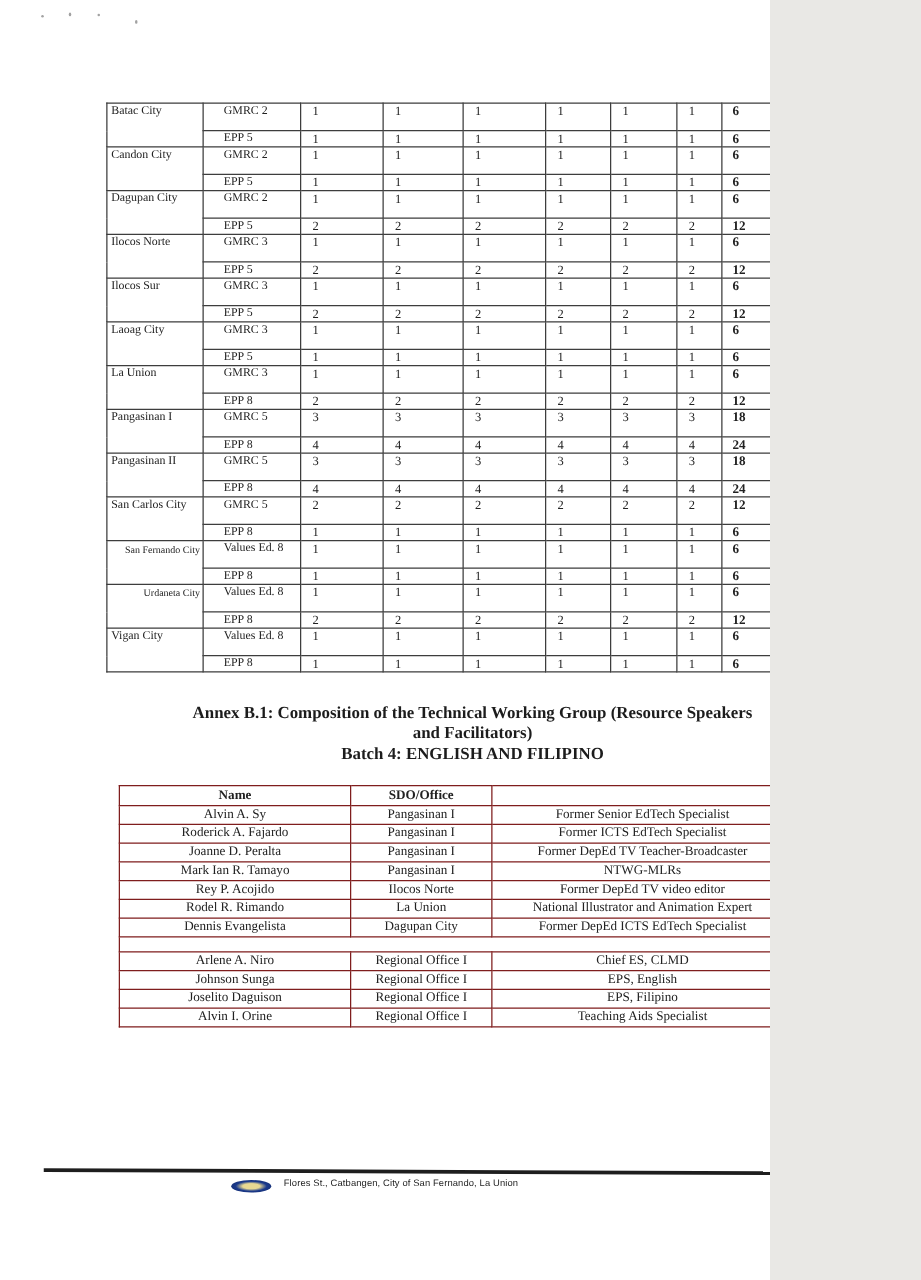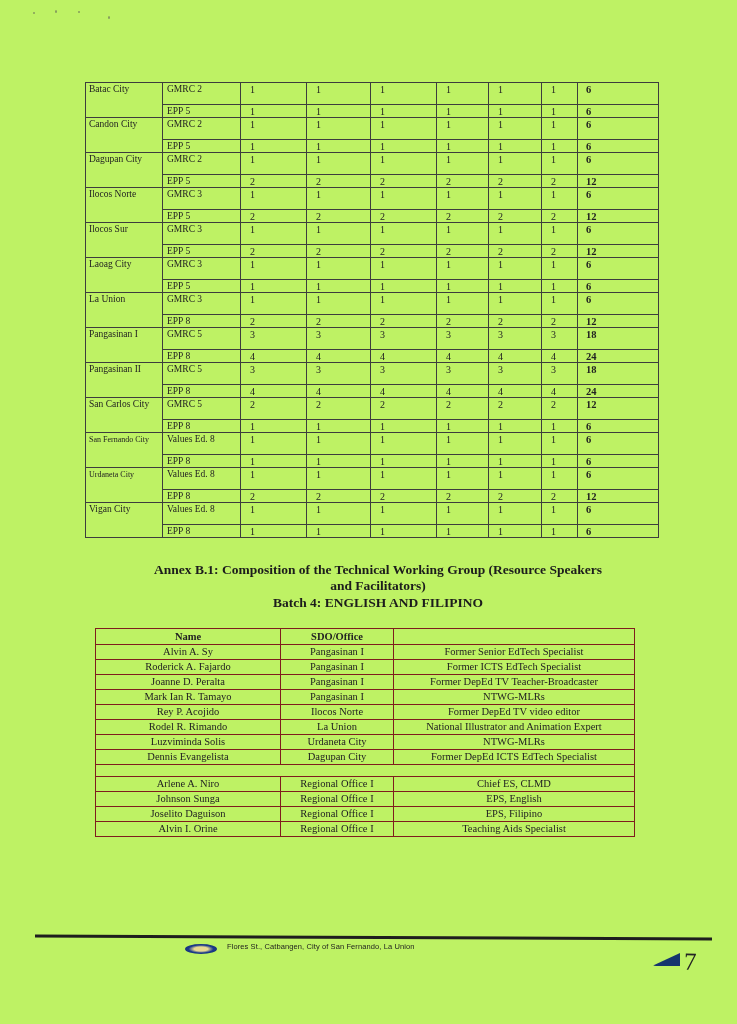--- a/index.html
+++ b/index.html
@@ -1,39 +1,39 @@
 <!DOCTYPE html>
 <html><head>
 <meta charset="utf-8">
 <style>
   html,body { margin:0; padding:0; background:#e9e8e5; }
   .page {
-    position:relative; width:737px; height:1024px;
-    background:#bef264; overflow:hidden;
+    position:relative; width:616px; height:1024px;
+    background:#ffffff; overflow:hidden;
     font-family:"Liberation Serif", serif; color:#222;
   }
   .speck { position:absolute; background:#555; border-radius:50%; opacity:.55; }
 
   
   table.sched {
     position:absolute; left:85px; top:82px; width:573px;
     border-collapse:collapse; table-layout:fixed;
   }
   .sched td {
     border:1px solid #3d3d3d; padding:1px 2px 0 3px;
     font-size:9.5px; line-height:11px; vertical-align:top;
     overflow:hidden; white-space:normal;
   }
   .sched tr.r-tall { height:22px; }
   .sched tr.r-short { height:12px; }
   .sched td.val { padding-left:9px; font-size:10px; }
   .sched td.tot { font-weight:bold; font-size:10.5px; padding-left:8px; }
   .sched td.city { font-size:9.5px; }
-  .sched td.city.sm { font-size:8px; }
-  .sched td.subj { padding-left:4px; }
+  .sched td.city.sm { font-size:8px;text-align:right; }
+  .sched td.subj { padding-left:16px; }
 
   
   .annex { position:absolute; left:78px; top:562px; width:600px;
     font-weight:bold; font-size:13.5px; line-height:16px; color:#1c1c1c;text-align:center; }
   .annex .batch { margin-top:1px; }
 
   
   table.roster {
     position:absolute; left:95px; top:628px; width:539px;
     border-collapse:collapse; table-layout:fixed;
@@ -404,25 +404,20 @@
           <td>Rey P. Acojido</td>
           <td>Ilocos Norte</td>
           <td>Former DepEd TV video editor</td>
         </tr>
         <tr>
           <td>Rodel R. Rimando</td>
           <td>La Union</td>
           <td>National Illustrator and Animation Expert</td>
         </tr>
         <tr>
-          <td>Luzviminda Solis</td>
-          <td>Urdaneta City</td>
-          <td>NTWG-MLRs</td>
-        </tr>
-        <tr>
           <td>Dennis Evangelista</td>
           <td>Dagupan City</td>
           <td>Former DepEd ICTS EdTech Specialist</td>
         </tr>
         <tr>
           <td class="gap" colspan="3"></td>
         </tr>
         <tr>
           <td>Arlene A. Niro</td>
           <td>Regional Office I</td>

